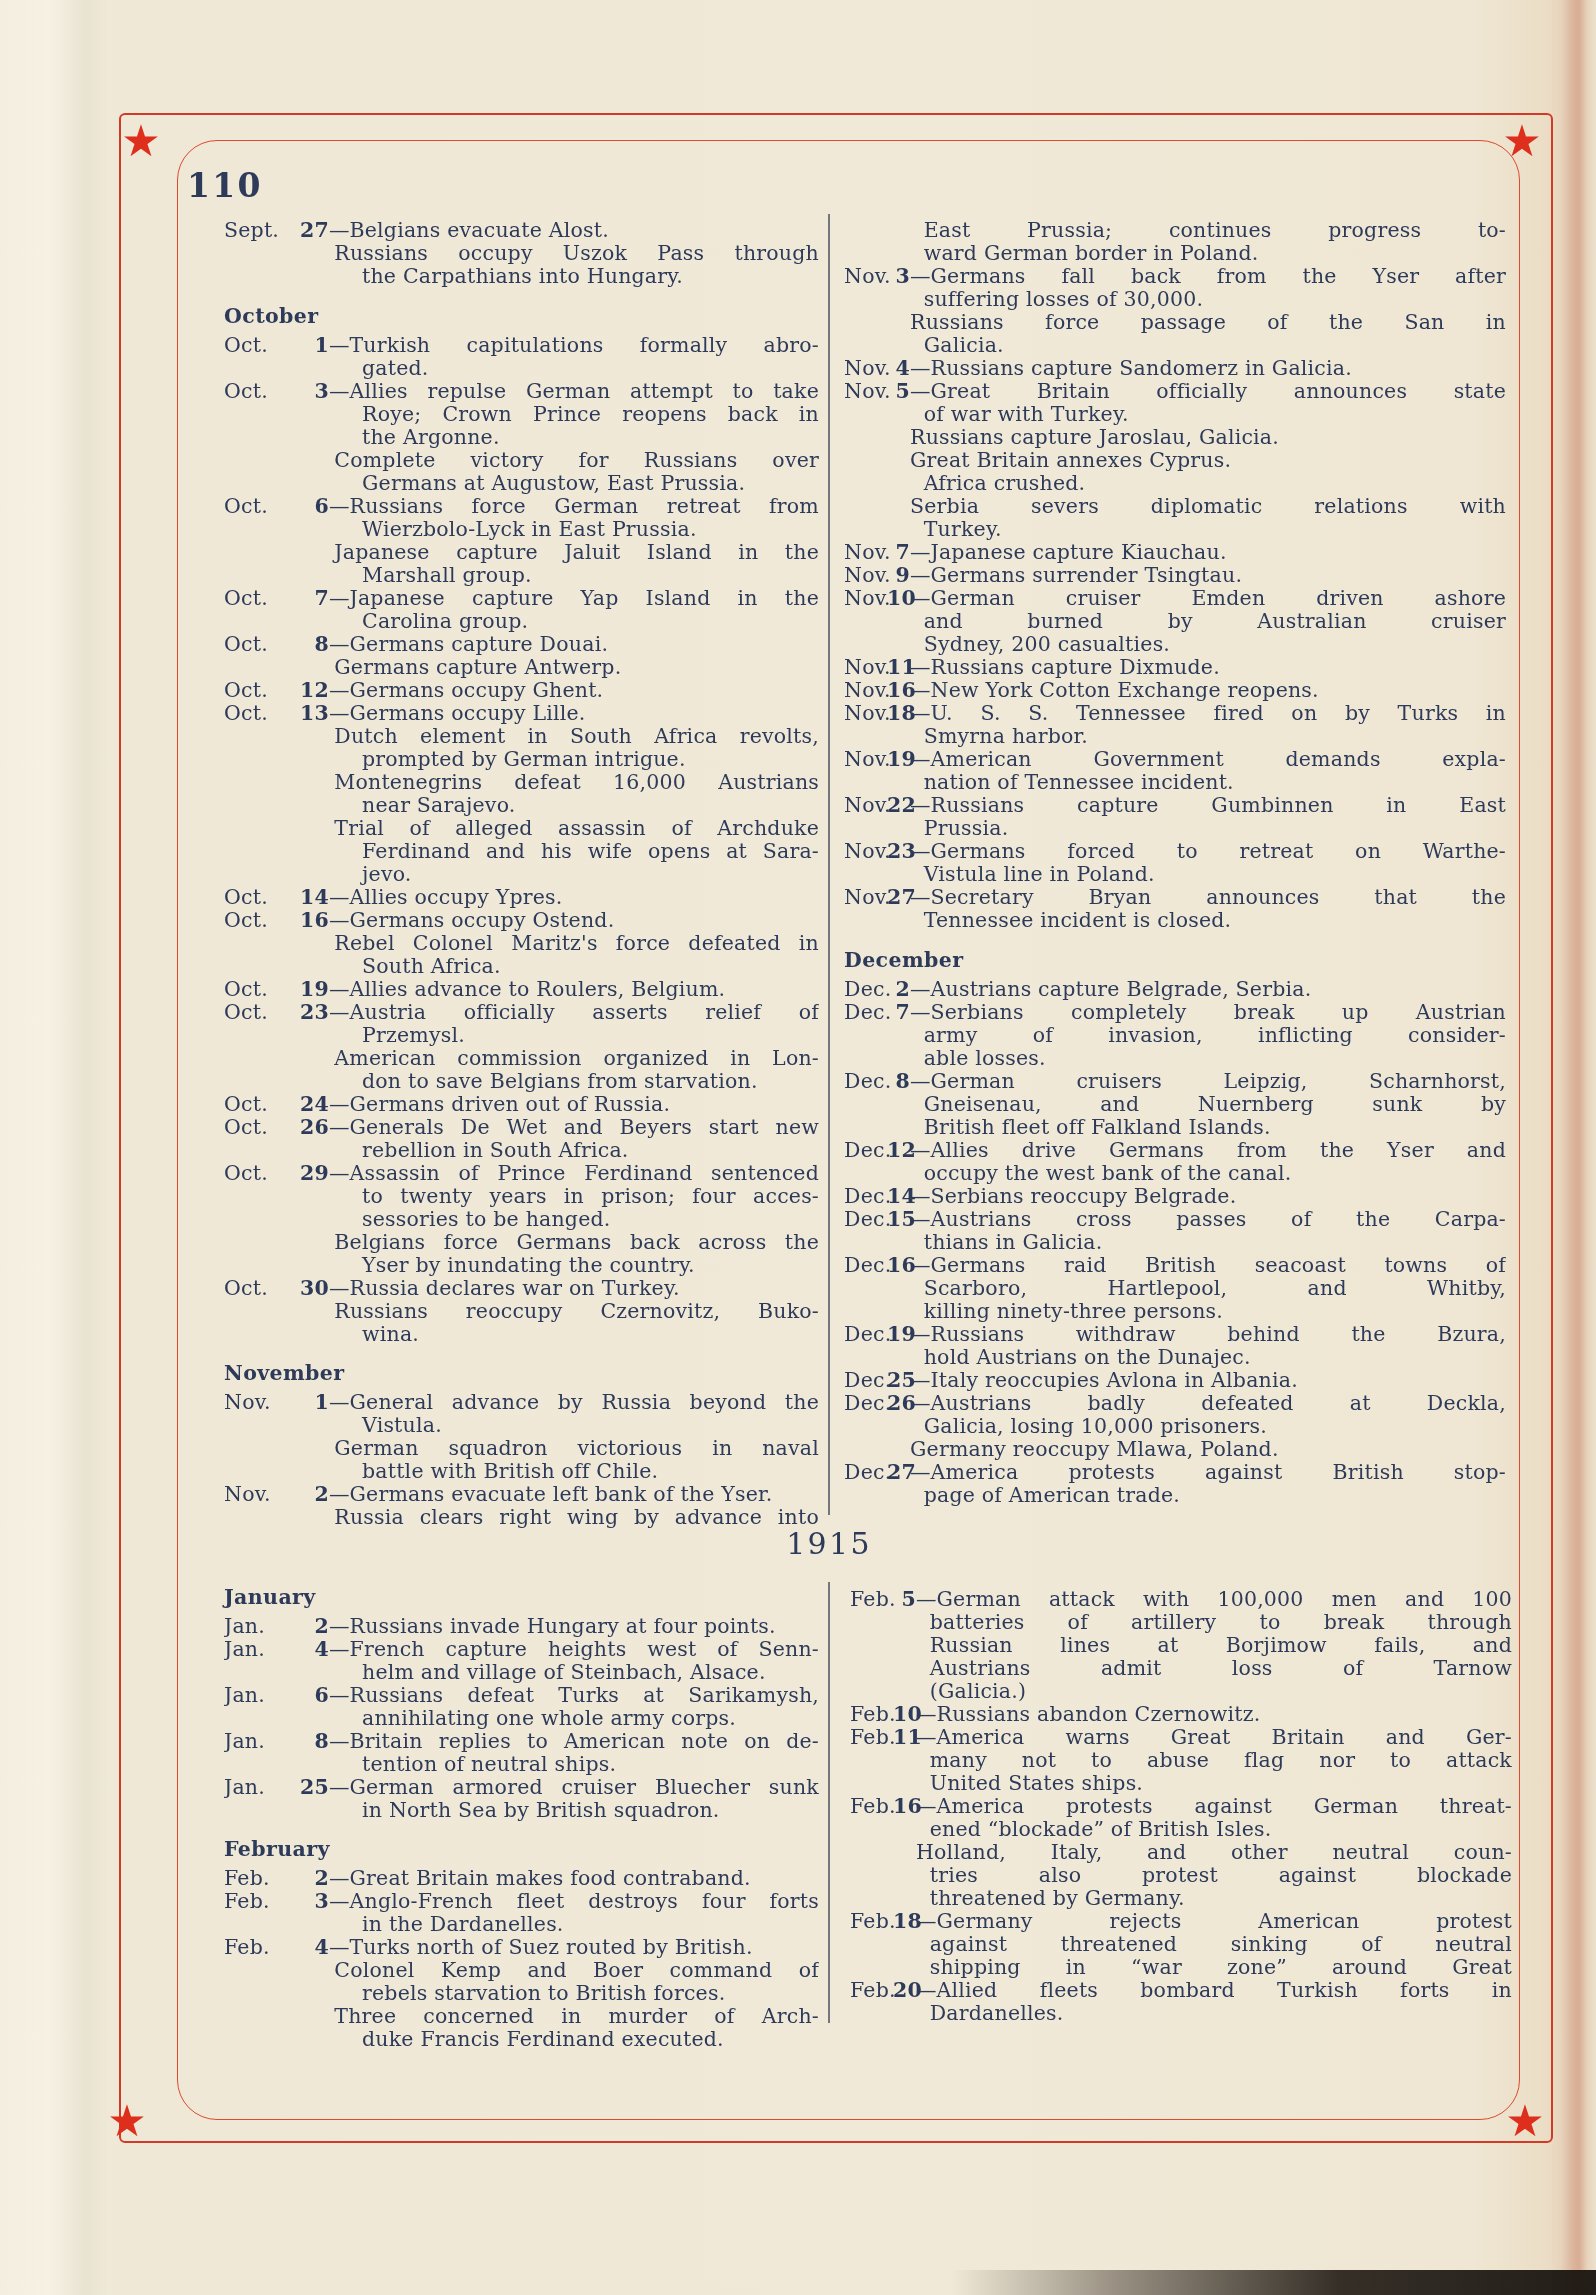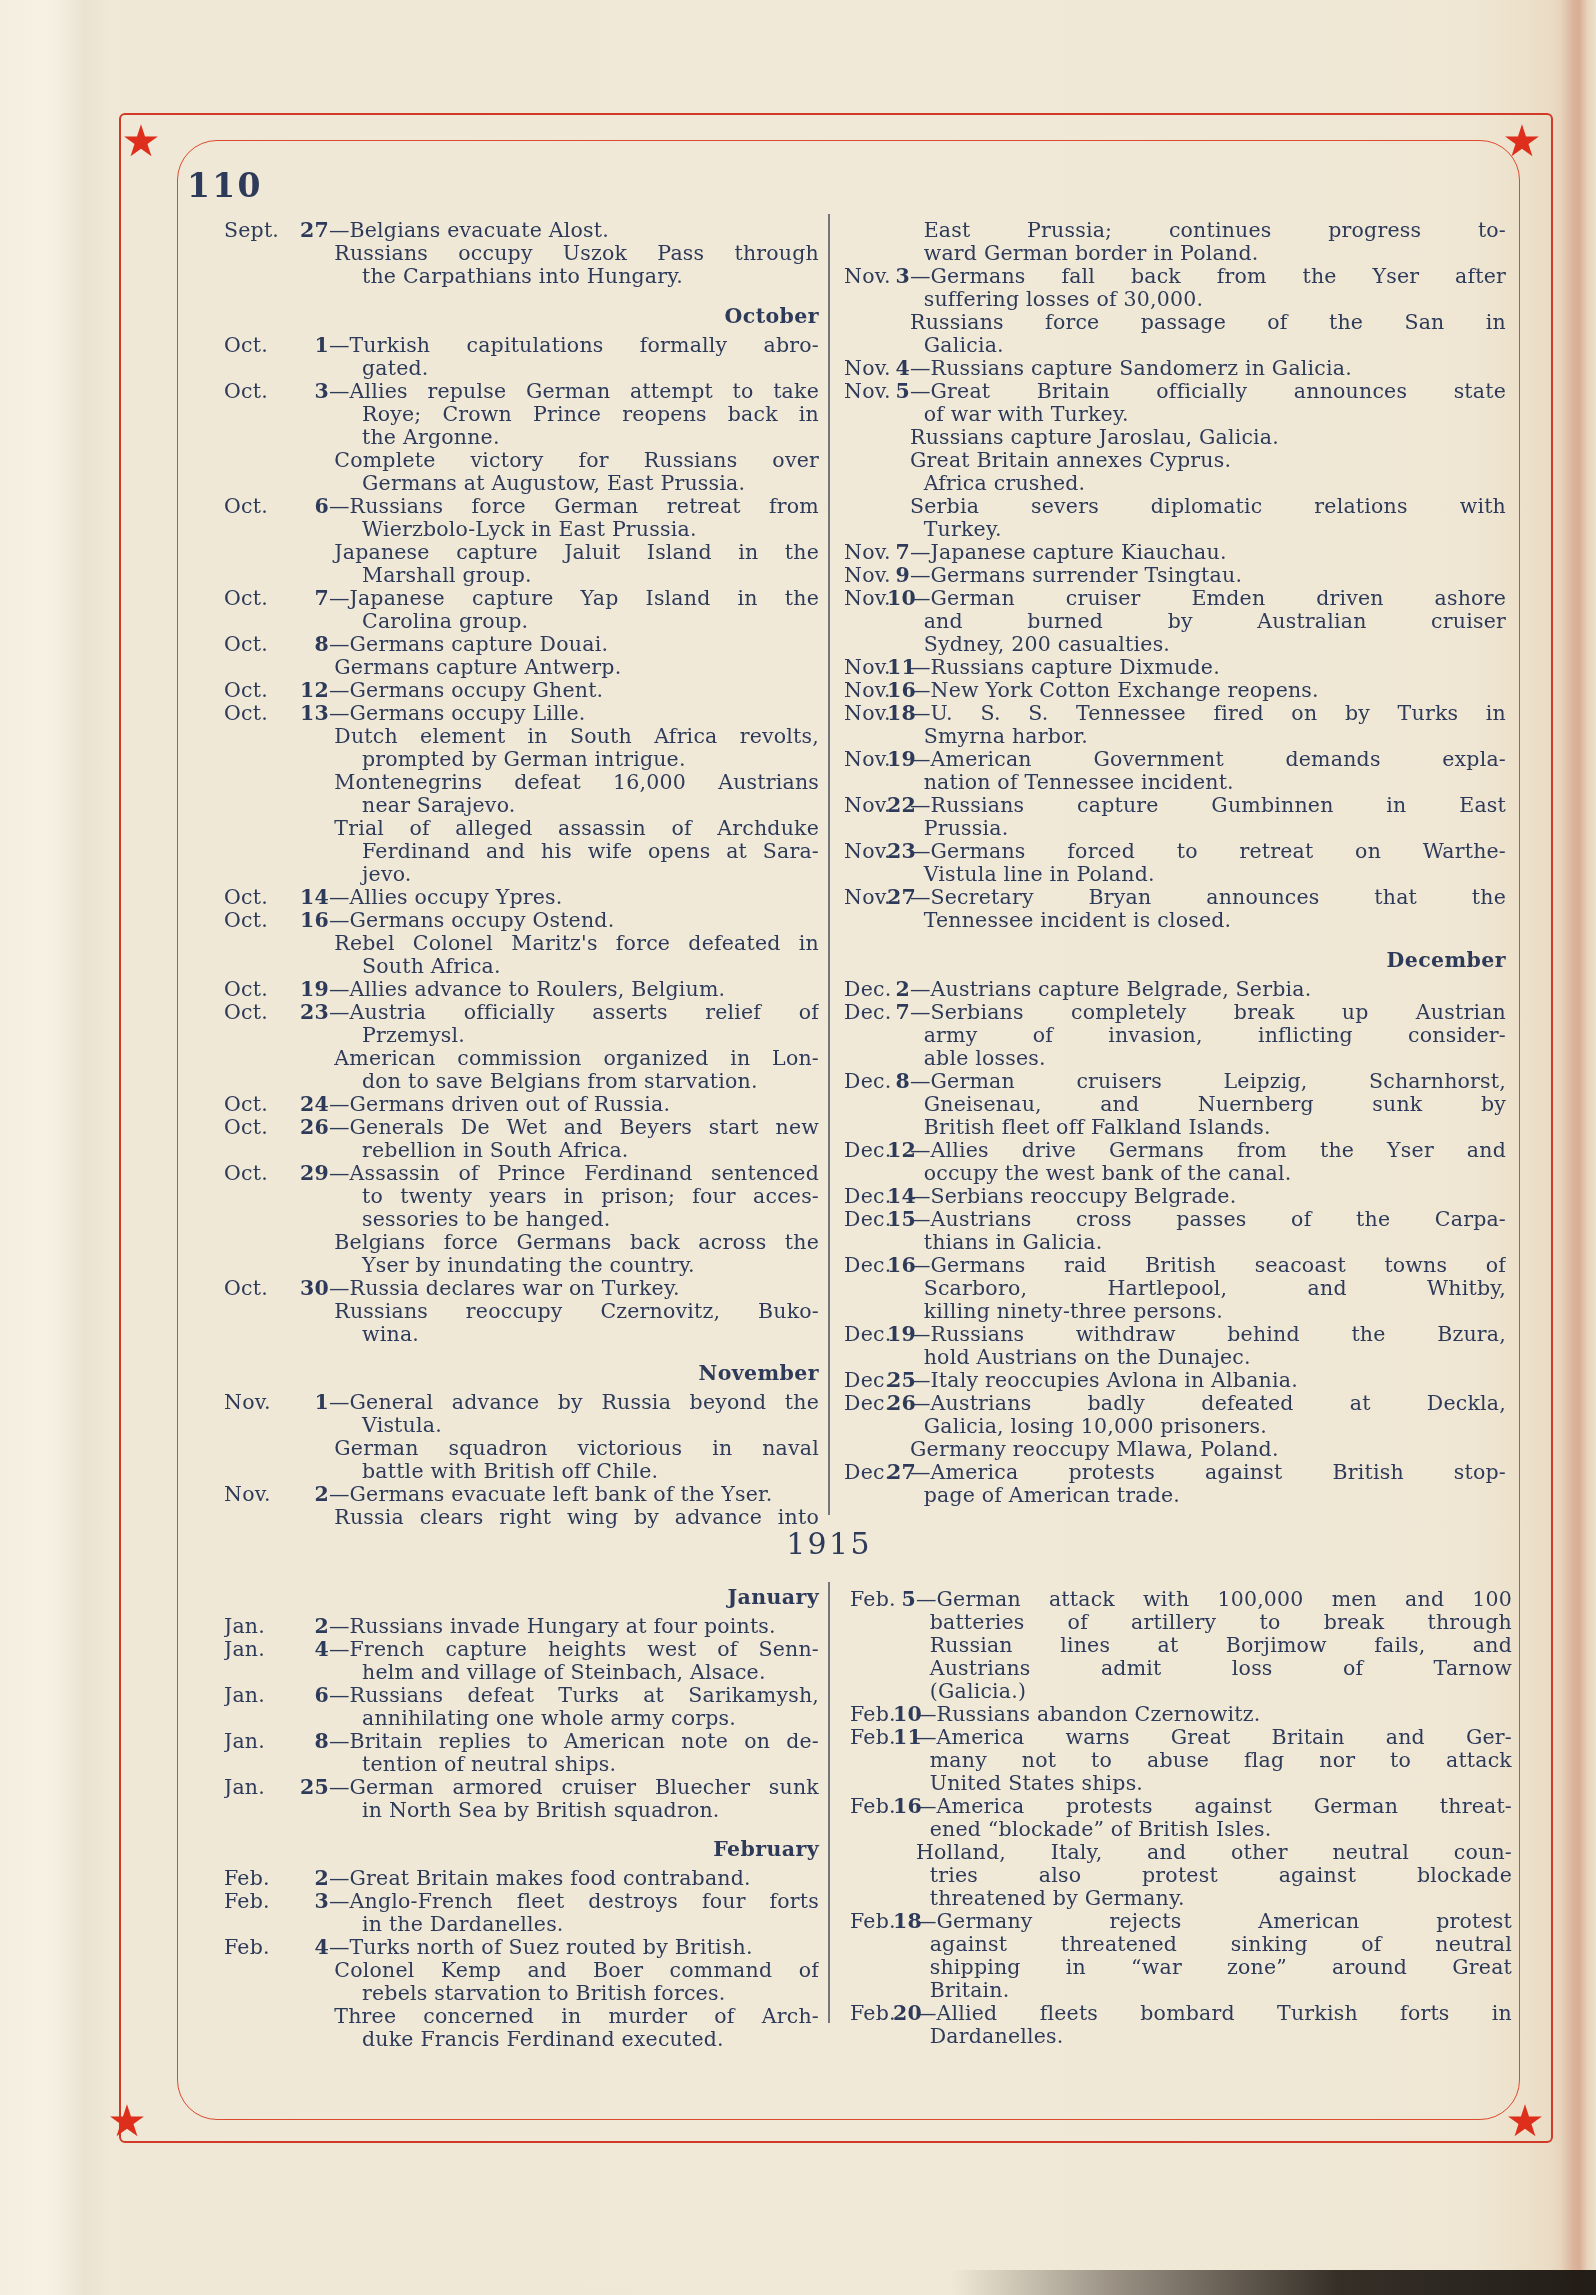--- a/index.html
+++ b/index.html
@@ -62,21 +62,21 @@
   .line.nodate{padding-left:calc(var(--monw) + var(--dayw));}
   .mon{flex:none;width:var(--monw);line-height:23px;}
   .day{flex:none;width:var(--dayw);text-align:right;line-height:23px;font-weight:bold;}
   .txt{flex:1;min-width:0;line-height:23px;}
   .txt.cont{padding-left:var(--contw);}
   .txt.subf{padding-left:var(--subw);}
   .txt.j{text-align:justify;}
   .txt.j::after{content:"";display:inline-block;width:100%;height:0;}
   .dash{letter-spacing:0;}
   .sec-heading{
-    text-align:right;font-weight:bold;font-size:20.5px;
+    text-align:left;font-weight:bold;font-size:20.5px;
     height:23px;line-height:23px;margin:16.7px 0 6px 0;letter-spacing:0.4px;
   }
 </style>
 </head>
 <body>
 
 <div class="page">
   <div class="edge-left"></div>
   <div class="edge-right"></div>
 
@@ -633,23 +633,20 @@
         <span class="mon">Feb.</span>
         <span class="day">18</span>
         <span class="txt j"><span class="dash">—</span>Germany rejects American protest</span>
       </div>
       <div class="line nodate">
         <span class="txt cont j">against threatened sinking of neutral</span>
       </div>
       <div class="line nodate">
         <span class="txt cont j">shipping in “war zone” around Great</span>
       </div>
-      <div class="line nodate">
-        <span class="txt cont">Britain.</span>
-      </div>
       <div class="line">
         <span class="mon">Feb.</span>
         <span class="day">20</span>
         <span class="txt j"><span class="dash">—</span>Allied fleets bombard Turkish forts in</span>
       </div>
       <div class="line nodate">
         <span class="txt cont">Dardanelles.</span>
       </div>
     </section>
 

